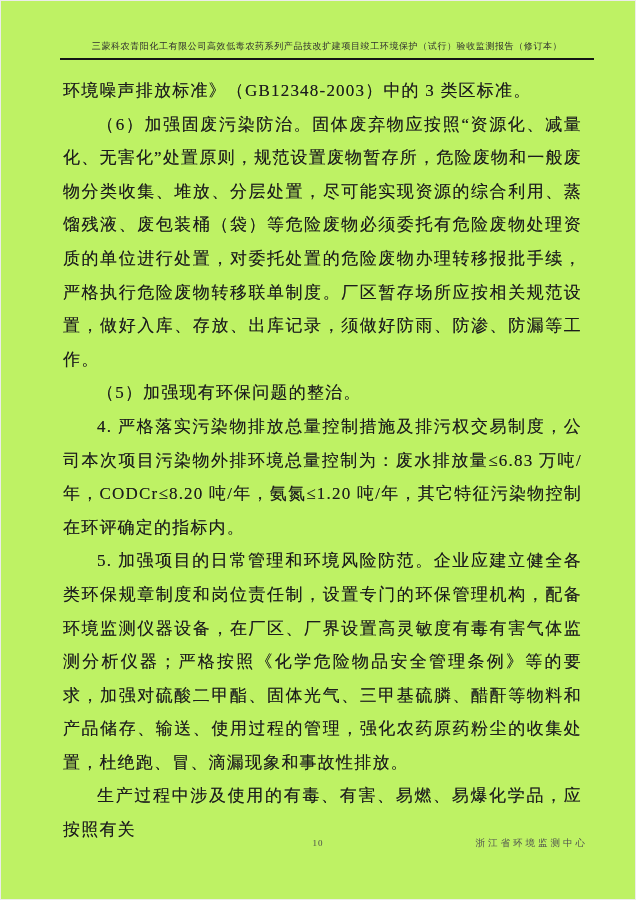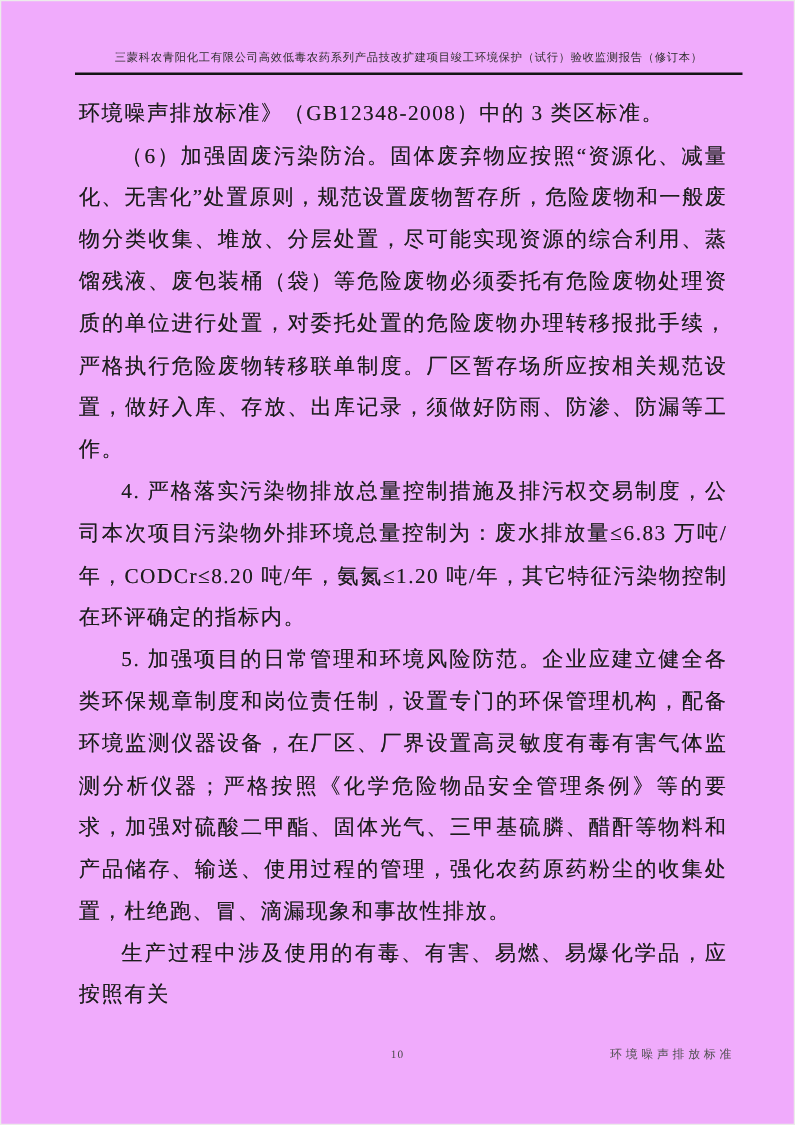--- a/index.html
+++ b/index.html
@@ -1,20 +1,20 @@
 <!DOCTYPE html>
 <html><head>
 <meta charset="utf-8">
 <style>
   html,body{margin:0;padding:0;background:#e9e9e6;}
   .page{
     position:relative;
     width:636px;height:900px;
     margin:0 auto;
-    background:#f0abfc;
+    background:#bef264;
     box-shadow:inset 0 0 0 1px #ececea;
     overflow:hidden;
     font-family:"Liberation Serif", serif;
   }
   .doc-header{
     position:absolute;
     left:60px; right:42px; top:40px;
     text-align:center;
     font-size:9px;
     color:#2e2e2e;
@@ -55,24 +55,25 @@
   }
 </style>
 </head>
 <body>
 
 <div class="page">
 
   <div class="doc-header">三蒙科农青阳化工有限公司高效低毒农药系列产品技改扩建项目竣工环境保护（试行）验收监测报告（修订本）</div>
 
   <div class="doc-body">
-    <p>环境噪声排放标准》（GB12348-2008）中的 3 类区标准。</p>
+    <p>环境噪声排放标准》（GB12348-2003）中的 3 类区标准。</p>
     <p class="indent">（6）加强固废污染防治。固体废弃物应按照“资源化、减量化、无害化”处置原则，规范设置废物暂存所，危险废物和一般废物分类收集、堆放、分层处置，尽可能实现资源的综合利用、蒸馏残液、废包装桶（袋）等危险废物必须委托有危险废物处理资质的单位进行处置，对委托处置的危险废物办理转移报批手续，严格执行危险废物转移联单制度。厂区暂存场所应按相关规范设置，做好入库、存放、出库记录，须做好防雨、防渗、防漏等工作。</p>
+    <p class="indent">（5）加强现有环保问题的整治。</p>
     <p class="indent">4. 严格落实污染物排放总量控制措施及排污权交易制度，公司本次项目污染物外排环境总量控制为：废水排放量≤6.83 万吨/年，CODCr≤8.20 吨/年，氨氮≤1.20 吨/年，其它特征污染物控制在环评确定的指标内。</p>
     <p class="indent">5. 加强项目的日常管理和环境风险防范。企业应建立健全各类环保规章制度和岗位责任制，设置专门的环保管理机构，配备环境监测仪器设备，在厂区、厂界设置高灵敏度有毒有害气体监测分析仪器；严格按照《化学危险物品安全管理条例》等的要求，加强对硫酸二甲酯、固体光气、三甲基硫膦、醋酐等物料和产品储存、输送、使用过程的管理，强化农药原药粉尘的收集处置，杜绝跑、冒、滴漏现象和事故性排放。</p>
     <p class="indent">生产过程中涉及使用的有毒、有害、易燃、易爆化学品，应按照有关</p>
   </div>
 
   <div class="footer-page-number">10</div>
 
-  <div class="footer-org">环境噪声排放标准</div>
+  <div class="footer-org">浙江省环境监测中心</div>
 
 </div>
 
 </body></html>

